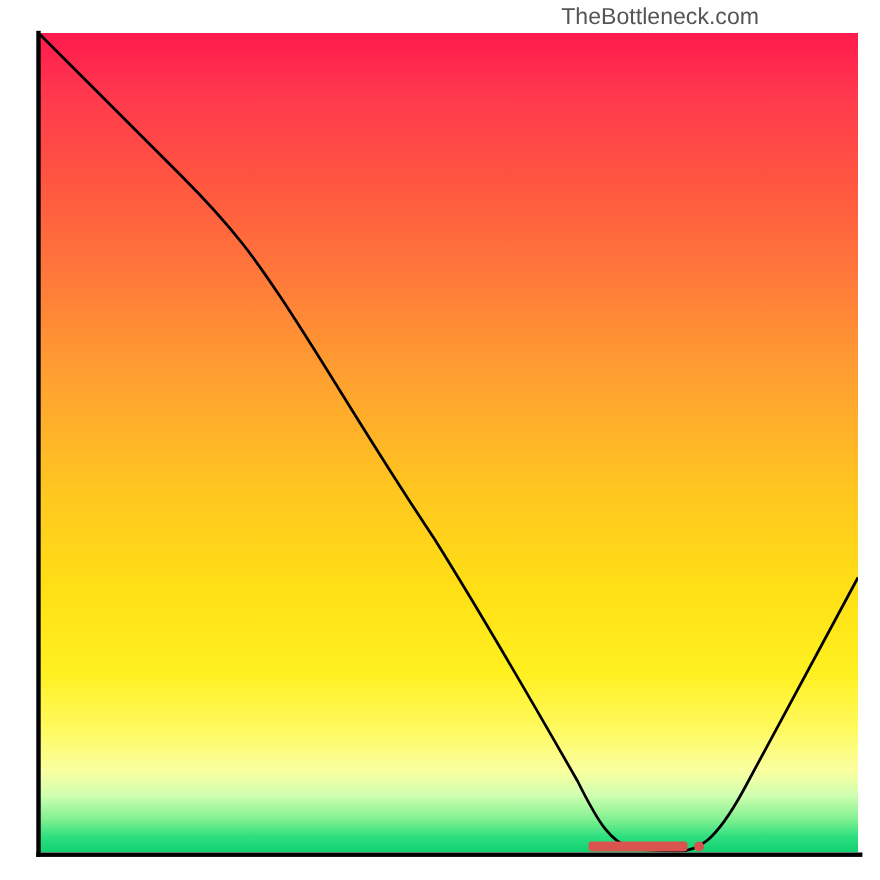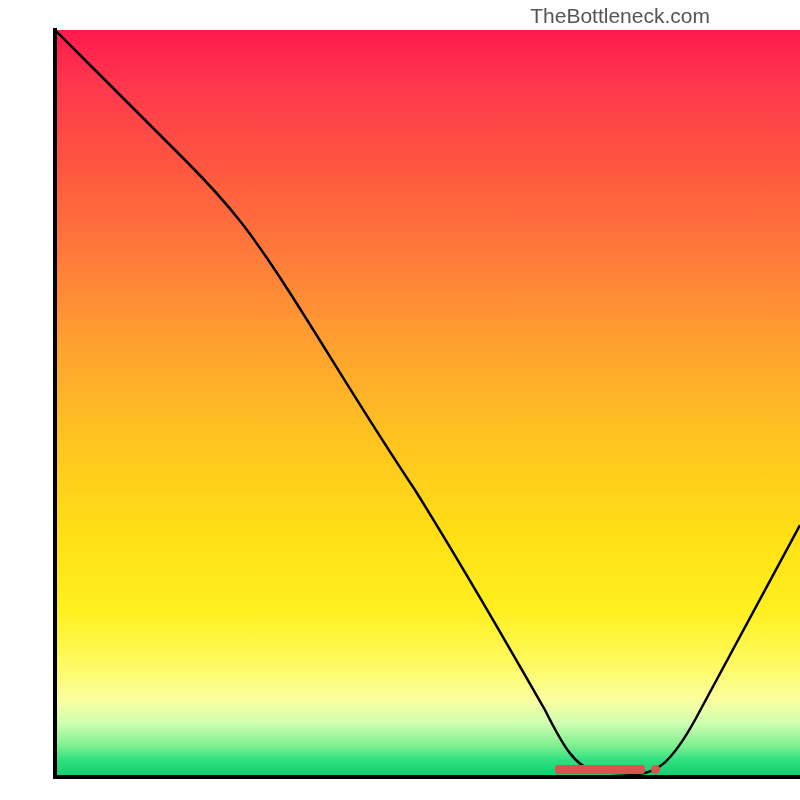--- a/index.html
+++ b/index.html
@@ -7,21 +7,20 @@
     padding: 0;
     width: 800px;
     height: 800px;
     font-family: Arial, sans-serif;
     background: #ffffff;
   }
   .container {
     position: relative;
     width: 700px;
     height: 800px;
-    margin-left: 20px;
   }
   .watermark {
     position: absolute;
     top: 4px;
     right: 10px;
     color: #555;
     font-size: 21px;
     font-weight: 400;
     z-index: 10;
   }

